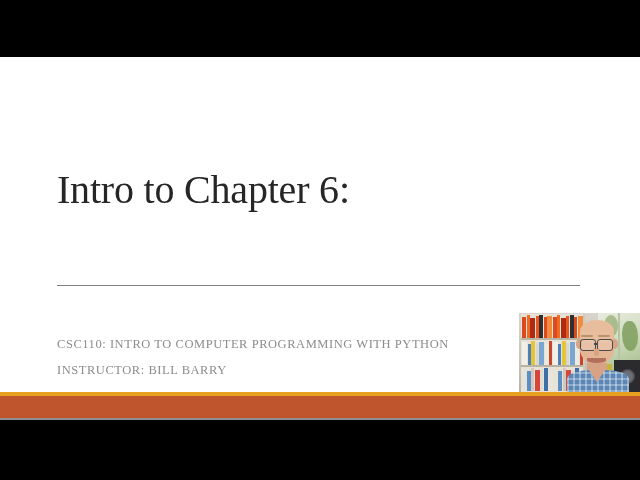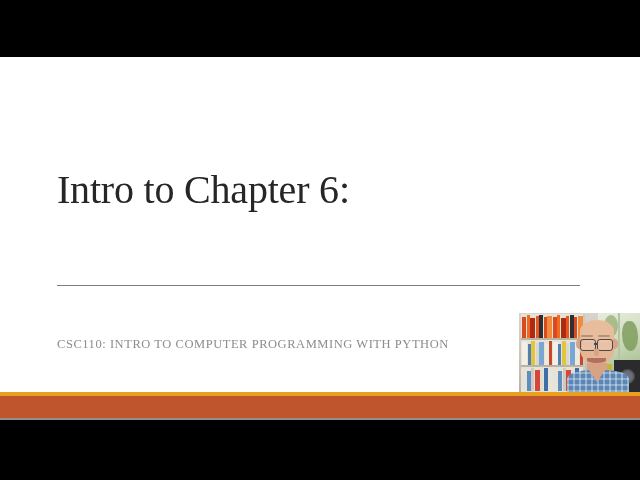--- a/index.html
+++ b/index.html
@@ -275,20 +275,21 @@
   <div class="slide">
 
     <div class="title-block">
       <div class="title-line-1">Intro to Chapter 6:</div>
     </div>
 
     <div class="title-rule"></div>
 
     <div class="subtitle-block">
       <div class="subtitle-line">CSC110:  INTRO TO COMPUTER PROGRAMMING WITH PYTHON</div>
+      <div class="subtitle-line">INSTRUCTOR:  BILL BARRY</div>
     </div>
 
     <div class="photo">
       <div class="photo-inner">
         <div class="ph-wall"></div>
         <div class="ph-window"></div>
         <div class="ph-window-bar"></div>
         <div class="ph-green2"></div>
         <div class="ph-green1"></div>
         <div class="ph-yellowbox"></div>

